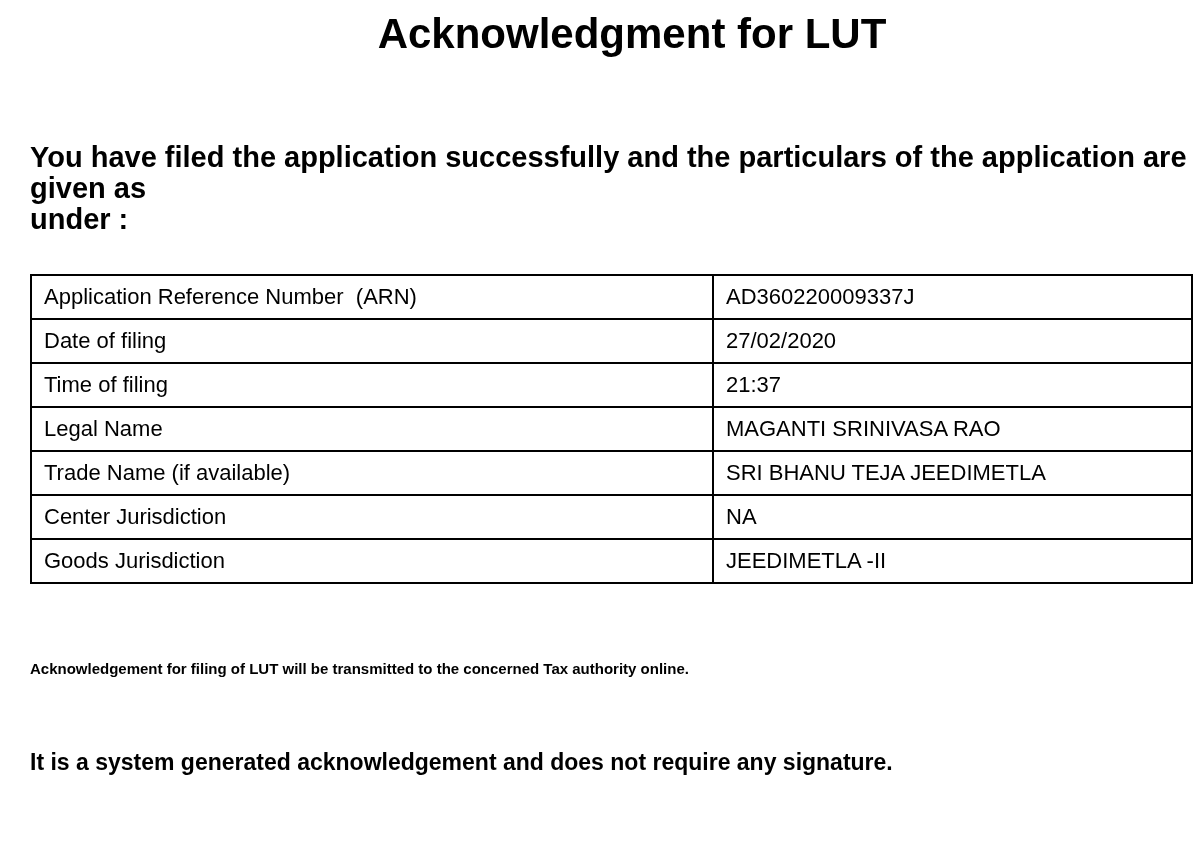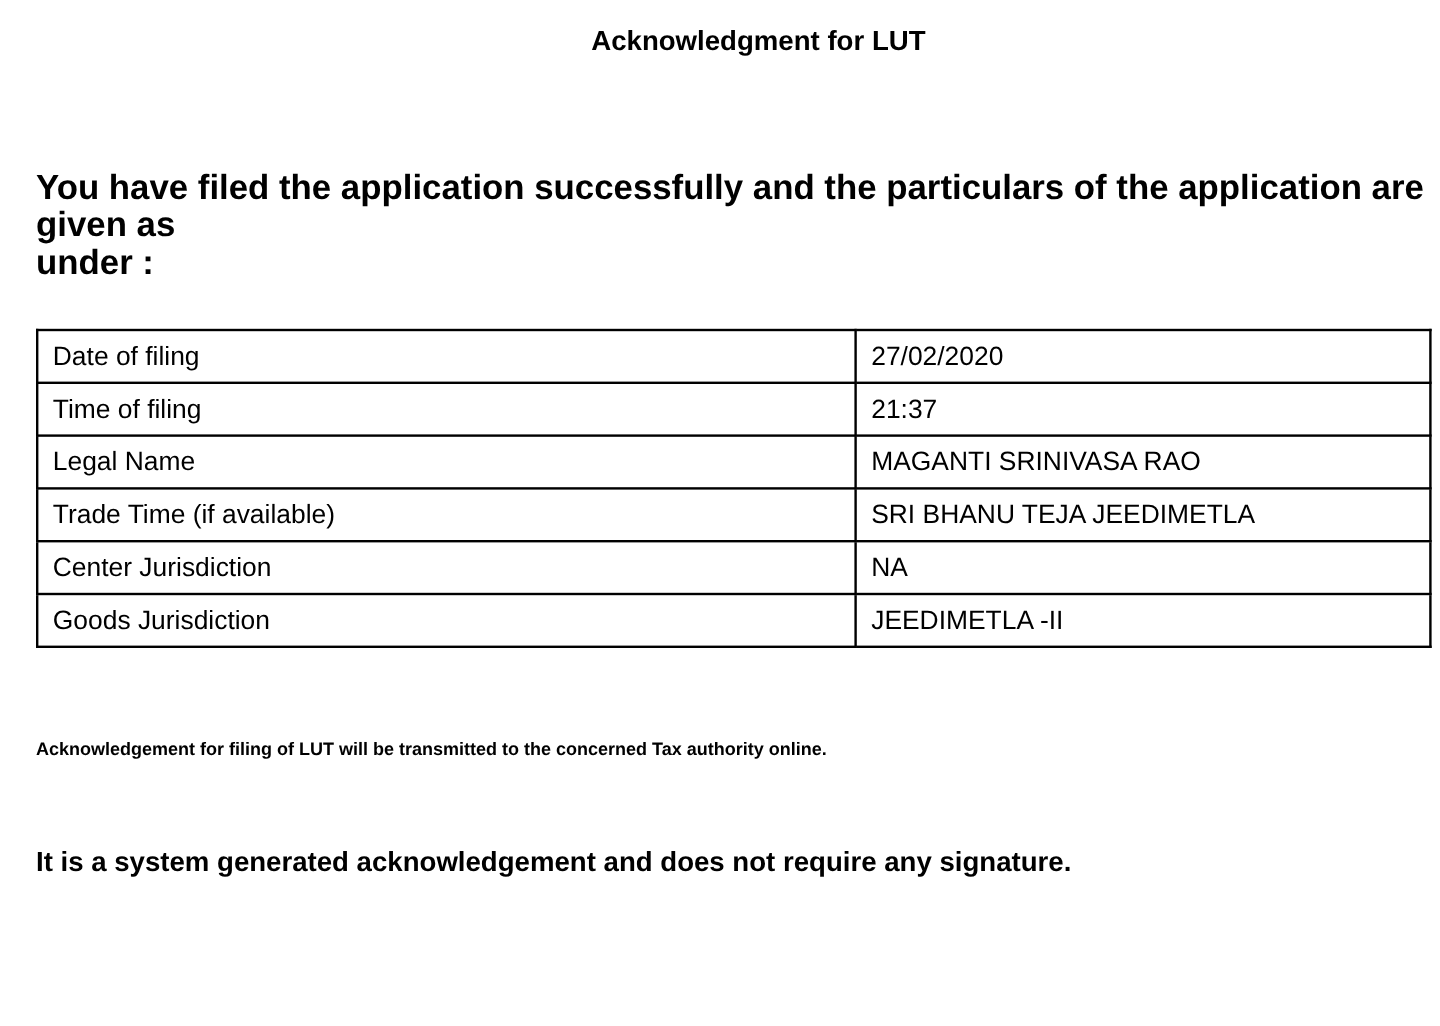--- a/index.html
+++ b/index.html
@@ -10,21 +10,21 @@
   body {
     width: 1200px;
     height: 855px;
     font-family: "Liberation Sans", sans-serif;
     color: #000000;
     overflow: hidden;
   }
   .page-title {
     margin: 14px 0 16px 64px;
     text-align: center;
-    font-size: 23px;
+    font-size: 42px;
     font-weight: 700;
     line-height: 40px;
   }
   .intro {
     margin: 88px 10px 0 30px;
     font-size: 29px;
     font-weight: 700;
     line-height: 31px;
     white-space: pre-wrap;
   }
@@ -63,33 +63,37 @@
 <body>
 
 <h1 class="page-title">Acknowledgment for LUT</h1>
 
 <p class="intro">You have filed the application successfully and the particulars of the application are given as
 under :</p>
 
 <table class="details">
   <tbody>
     <tr>
+      <td class="cell-label">Application Reference Number  (ARN)</td>
+      <td class="cell-value">AD360220009337J</td>
+    </tr>
+    <tr>
       <td class="cell-label">Date of filing</td>
       <td class="cell-value">27/02/2020</td>
     </tr>
     <tr>
       <td class="cell-label">Time of filing</td>
       <td class="cell-value">21:37</td>
     </tr>
     <tr>
       <td class="cell-label">Legal Name</td>
       <td class="cell-value">MAGANTI SRINIVASA RAO</td>
     </tr>
     <tr>
-      <td class="cell-label">Trade Time (if available)</td>
+      <td class="cell-label">Trade Name (if available)</td>
       <td class="cell-value">SRI BHANU TEJA JEEDIMETLA</td>
     </tr>
     <tr>
       <td class="cell-label">Center Jurisdiction</td>
       <td class="cell-value">NA</td>
     </tr>
     <tr>
       <td class="cell-label">Goods Jurisdiction</td>
       <td class="cell-value">JEEDIMETLA -II</td>
     </tr>

